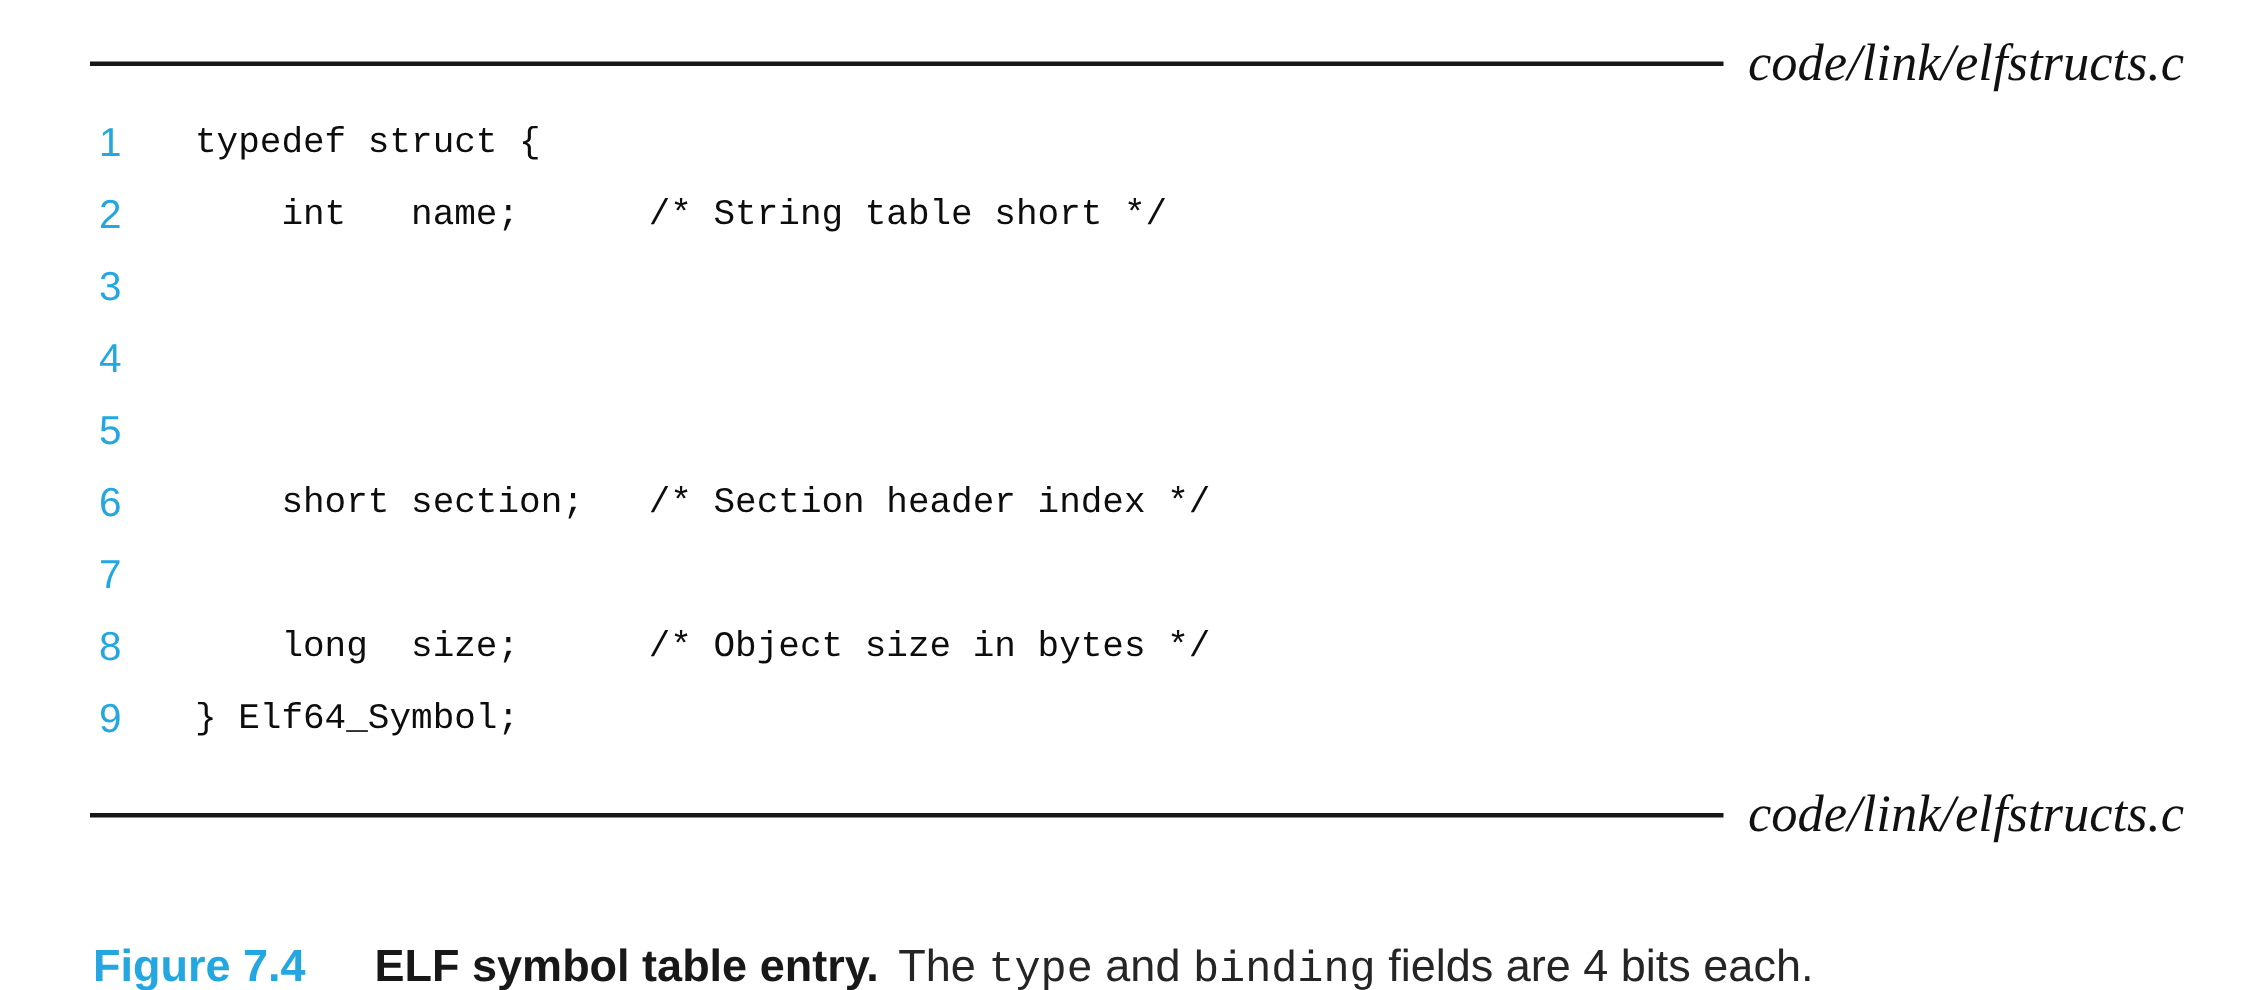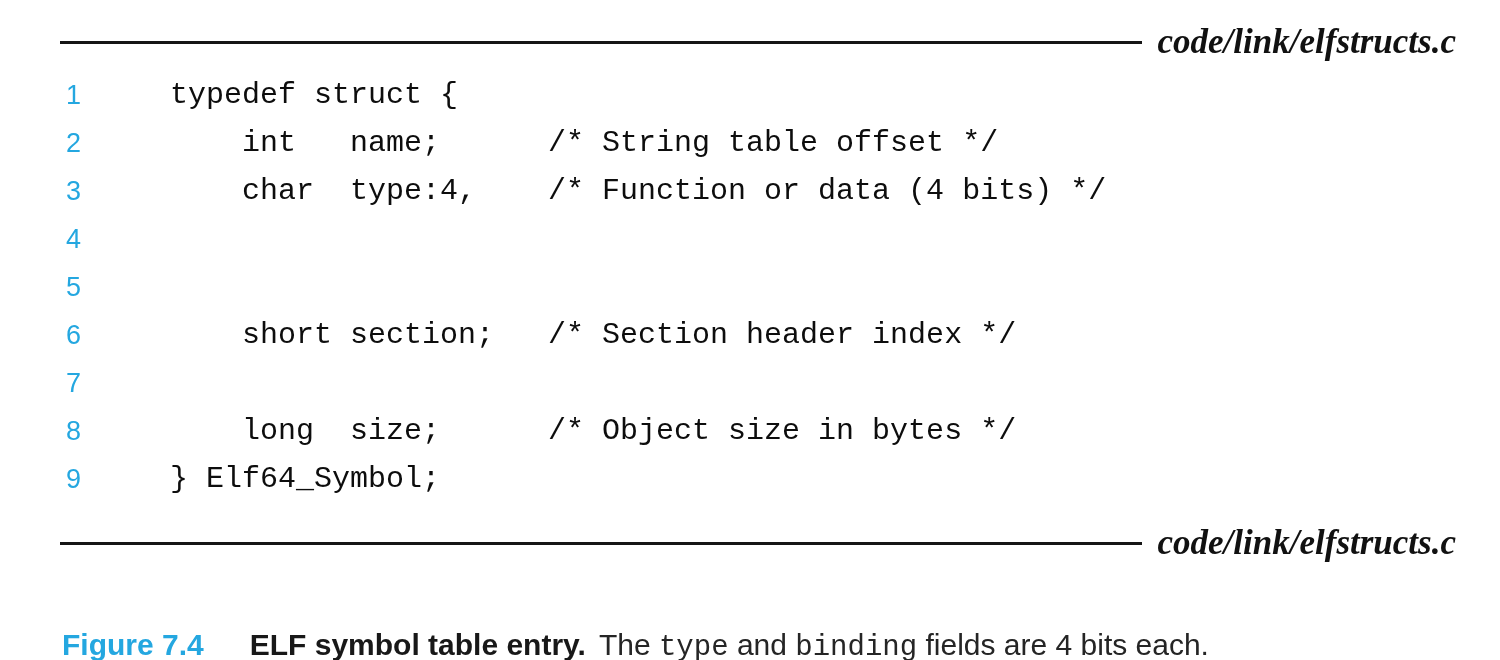--- a/index.html
+++ b/index.html
@@ -25,43 +25,41 @@
   .rule{
     flex:1;height:3px;background:#161616;
   }
   .file-path{
     margin-left:16px;
     font-family:"Liberation Serif",serif;
     font-style:italic;
     font-size:35px;
     color:#111111;
     white-space:nowrap;
-    font-weight:bold;
   }
   
   .code-block{
     position:absolute;left:62px;top:71px;
   }
   .code-line{
     display:flex;align-items:center;height:48px;
   }
   .line-number{
     width:68px;
     padding-left:4px;
     box-sizing:border-box;
     font-family:"Liberation Sans",sans-serif;
     font-size:27px;
     color:var(--accent);
   }
   .code-text{
     font-family:"Liberation Mono","DejaVu Sans Mono",monospace;
-    font-size:30px;
+    font-size:24px;
     color:var(--ink);
     white-space:pre;
-    margin-left:40px;
   }
   
   .caption{
     position:absolute;left:62px;top:628px;right:30px;
     font-size:30px;
     color:var(--caption-ink);
     white-space:nowrap;
   }
   .figure-label{
     font-weight:bold;
@@ -90,25 +88,24 @@
     <span class="file-path">code/link/elfstructs.c</span>
   </div>
 
   <div class="code-block">
     <div class="code-line">
       <span class="line-number">1</span>
       <span class="code-text">typedef struct {</span>
     </div>
     <div class="code-line">
       <span class="line-number">2</span>
-      <span class="code-text">    int   name;      /* String table offset */</span>
+      <span class="code-text">    int   name;      /* String table short */</span>
     </div>
     <div class="code-line">
       <span class="line-number">3</span>
-      <span class="code-text">    char  type:4,    /* Function or data (4 bits) */</span>
     </div>
     <div class="code-line">
       <span class="line-number">4</span>
     </div>
     <div class="code-line">
       <span class="line-number">5</span>
     </div>
     <div class="code-line">
       <span class="line-number">6</span>
       <span class="code-text">    short section;   /* Section header index */</span>

